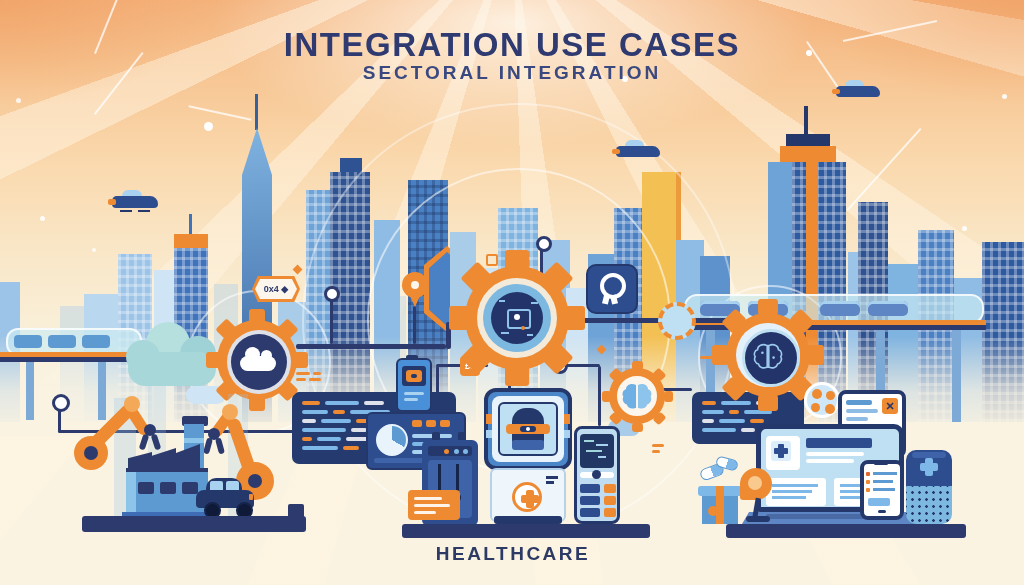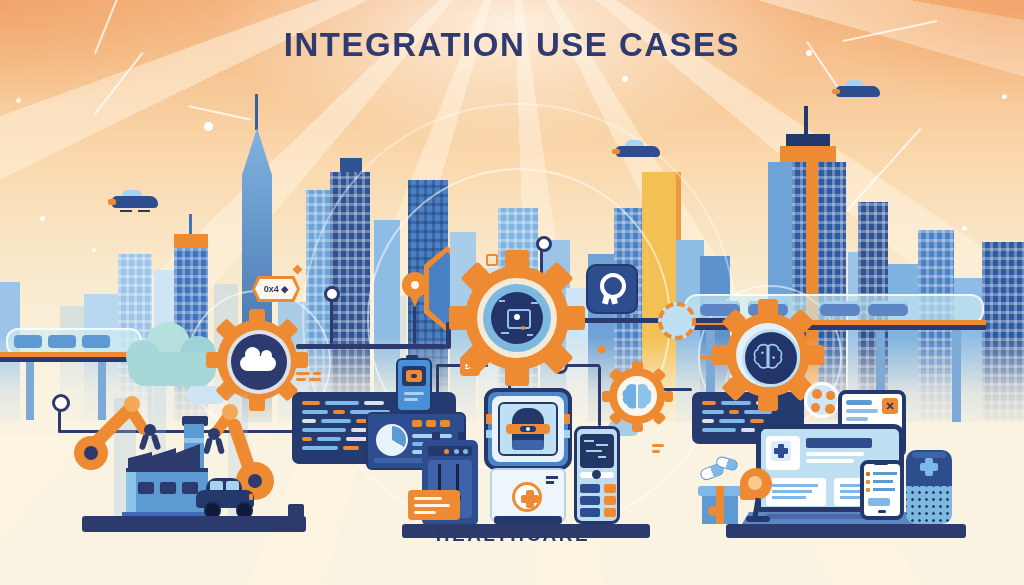--- a/index.html
+++ b/index.html
@@ -566,15 +566,16 @@
     <div>
       <div class="abs" style="left:740px;top:468px;width:32px;height:32px;background:#ee8a31;border-radius:50% 50% 50% 10%;"></div>
       <div class="abs" style="left:748px;top:476px;width:14px;height:14px;background:#f9c98e;border-radius:50%;"></div>
       <div class="abs" style="left:754px;top:498px;width:5px;height:20px;background:#24386b;transform:rotate(10deg);"></div>
       <div class="abs" style="left:746px;top:516px;width:24px;height:6px;background:#24386b;border-radius:3px;"></div>
     </div>
     <div class="abs" style="left:726px;top:524px;width:240px;height:14px;background:#2c3a6e;border-radius:3px;"></div>
   </div>
 
   <div class="abs title" style="top:26px;"><span>INTEGRATION USE CASES</span></div>
-  <div class="abs label" style="left:393px;top:524px;width:240px;"><span>HEALTHCARE</span></div>
+  <div class="abs subtitle" style="top:62px;"><span>SECTORAL INTEGRATION</span></div>
+  <div class="abs label" style="left:393px;top:543px;width:240px;"><span>HEALTHCARE</span></div>
 
 </div>
 
 </body></html>

